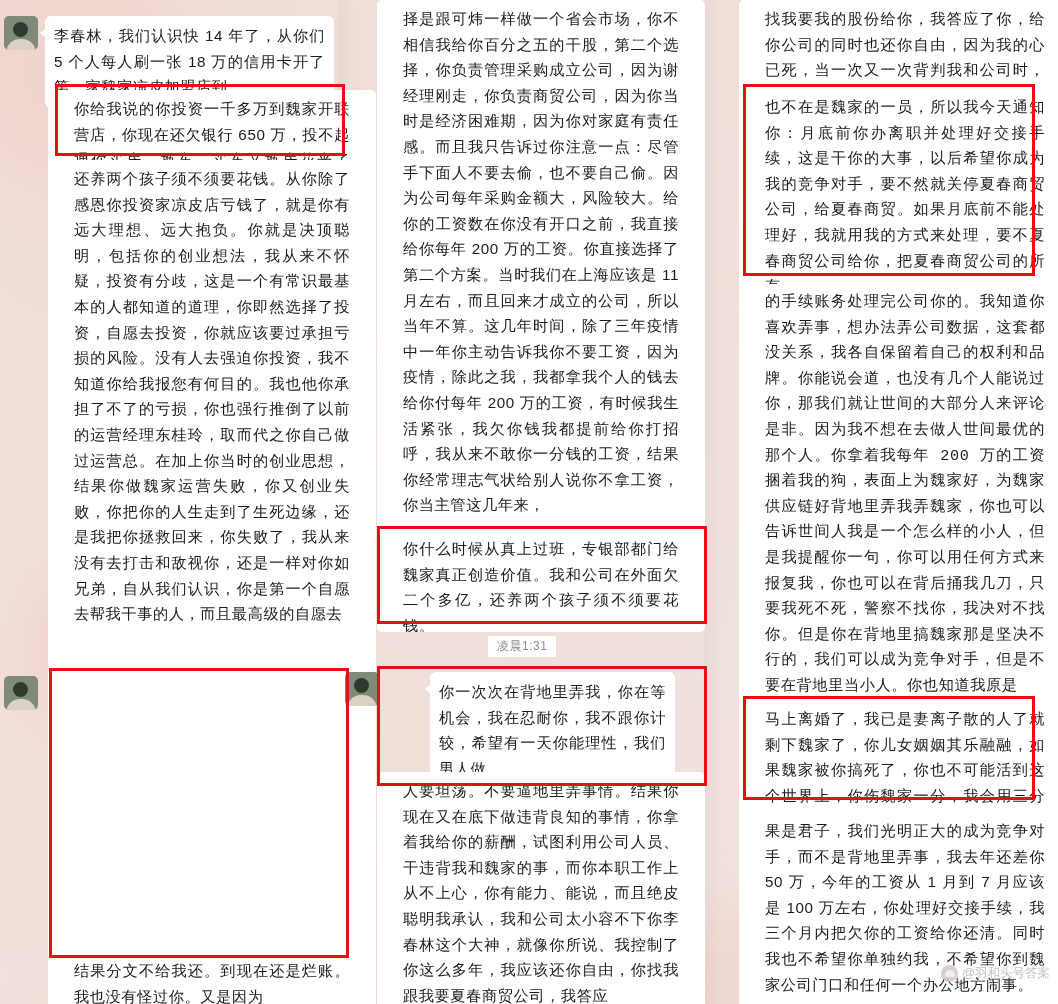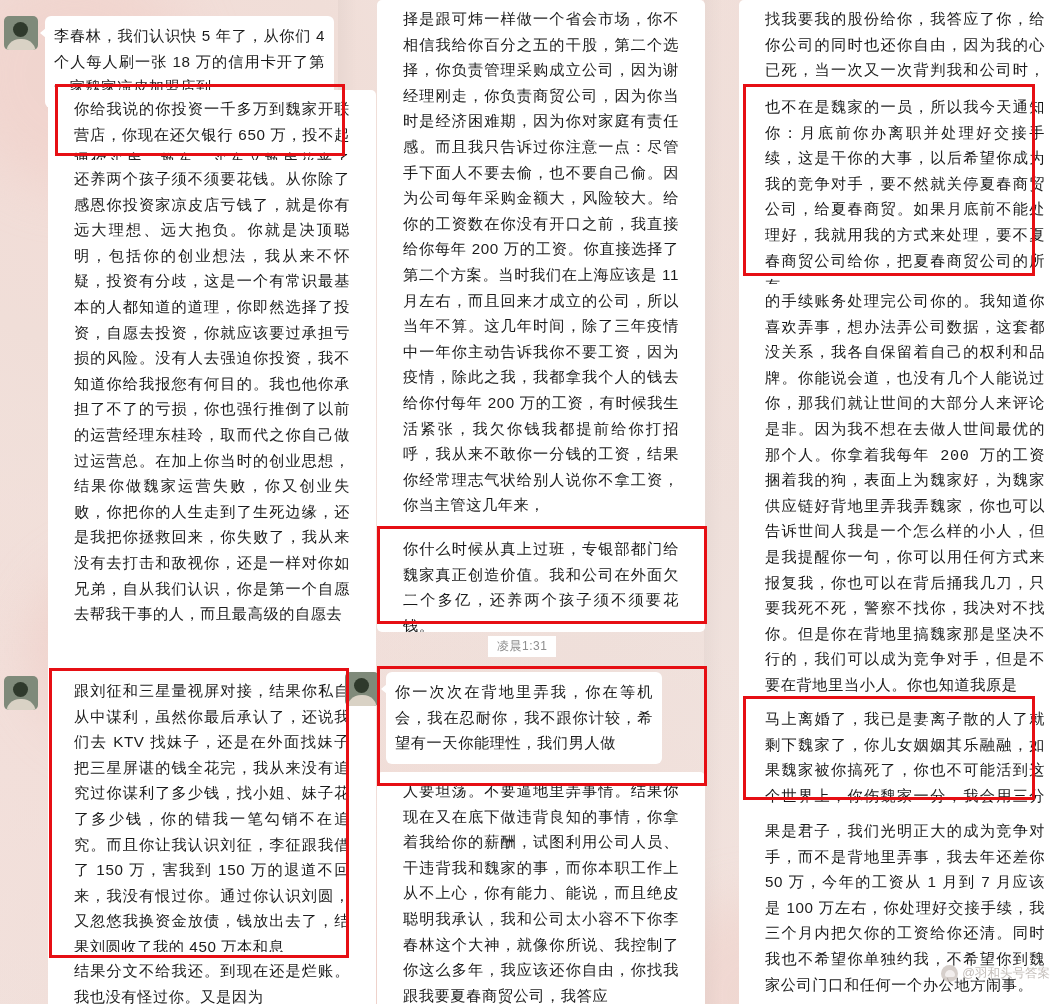--- a/index.html
+++ b/index.html
@@ -189,28 +189,27 @@
   <div class="blob b5"></div>
   <div class="blob b6"></div>
 
   <div class="col-sep sep1"></div>
   <div class="col-sep sep2"></div>
 
   <div class="column col1">
 
     <div class="bubble-row" style="left:4px; top:16px; width:330px;">
       <div class="avatar"></div>
-      <div class="bubble" style="width:272px;">李春林，我们认识快 5 年了，从你们 4 个人每人刷一张 18 万的信用卡开了第一家魏家凉皮加盟店到</div>
+      <div class="bubble" style="width:272px;">李春林，我们认识快 14 年了，从你们 5 个人每人刷一张 18 万的信用卡开了第一家魏家凉皮加盟店到</div>
     </div>
 
     <div class="textblock" style="left:48px; top:90px; width:276px;">你给我说的你投资一千多万到魏家开联营店，你现在还欠银行 650 万，投不起通你买房、换车、买车又换房花光了钱，也不知道你家要全从来不干工作，在家当全职太太，</div>
 
     <div class="textblock" style="left:48px; top:160px; width:276px; height:790px; overflow:hidden;">还养两个孩子须不须要花钱。从你除了感恩你投资家凉皮店亏钱了，就是你有远大理想、远大抱负。你就是决顶聪明，包括你的创业想法，我从来不怀疑，投资有分歧，这是一个有常识最基本的人都知道的道理，你即然选择了投资，自愿去投资，你就应该要过承担亏损的风险。没有人去强迫你投资，我不知道你给我报您有何目的。我也他你承担了不了的亏损，你也强行推倒了以前的运营经理东桂玲，取而代之你自己做过运营总。在加上你当时的创业思想，结果你做魏家运营失败，你又创业失败，你把你的人生走到了生死边缘，还是我把你拯救回来，你失败了，我从来没有去打击和敌视你，还是一样对你如兄弟，自从我们认识，你是第一个自愿去帮我干事的人，而且最高级的自愿去</div>
 
-    <div class="textblock" style="left:48px; top:672px; width:276px; height:290px; overflow:hidden;">跟刘征和三星量视屏对接，结果你私自从中谋利，虽然你最后承认了，还说我们去 KTV 找妹子，还是在外面找妹子把三星屏谌的钱全花完，我从来没有追究过你谋利了多少钱，找小姐、妹子花了多少钱，你的错我一笔勾销不在追究。而且你让我认识刘征，李征跟我借了 150 万，害我到 150 万的退道不回来，我没有恨过你。通过你认识刘圆，又忽悠我换资金放债，钱放出去了，结果刘圆收了我的 450 万本和息</div>
 
     <div class="textblock" style="left:48px; top:952px; width:276px; height:52px; overflow:hidden;">结果分文不给我还。到现在还是烂账。我也没有怪过你。又是因为</div>
 
     <div class="bubble-row" style="left:4px; top:676px;">
       <div class="avatar"></div>
     </div>
 
     <div class="redbox" style="left:55px; top:84px; width:290px; height:72px;"></div>
     <div class="redbox" style="left:49px; top:668px; width:300px; height:290px;"></div>
   </div>
@@ -218,21 +217,21 @@
   <div class="column col2">
 
     <div class="textblock" style="left:20px; top:0px; width:276px; height:530px; overflow:hidden;">择是跟可炜一样做一个省会市场，你不相信我给你百分之五的干股，第二个选择，你负责管理采购成立公司，因为谢经理刚走，你负责商贸公司，因为你当时是经济困难期，因为你对家庭有责任感。而且我只告诉过你注意一点：尽管手下面人不要去偷，也不要自己偷。因为公司每年采购金额大，风险较大。给你的工资数在你没有开口之前，我直接给你每年 200 万的工资。你直接选择了第二个方案。当时我们在上海应该是 11 月左右，而且回来才成立的公司，所以当年不算。这几年时间，除了三年疫情中一年你主动告诉我你不要工资，因为疫情，除此之我，我都拿我个人的钱去给你付每年 200 万的工资，有时候我生活紧张，我欠你钱我都提前给你打招呼，我从来不敢你一分钱的工资，结果你经常理志气状给别人说你不拿工资，你当主管这几年来，</div>
 
     <div class="textblock" style="left:20px; top:530px; width:276px; height:90px; overflow:hidden;">你什么时候从真上过班，专银部都门给魏家真正创造价值。我和公司在外面欠二个多亿，还养两个孩子须不须要花钱。</div>
 
     <div class="time-chip" style="left:131px; top:636px;">凌晨1:31</div>
 
     <div class="bubble-row" style="left:-12px; top:672px; width:330px;">
       <div class="avatar"></div>
-      <div class="bubble" style="width:258px;">你一次次在背地里弄我，你在等机会，我在忍耐你，我不跟你计较，希望有一天你能理性，我们男人做</div>
+      <div class="bubble" style="width:258px;margin-left:44px;">你一次次在背地里弄我，你在等机会，我在忍耐你，我不跟你计较，希望有一天你能理性，我们男人做</div>
     </div>
 
     <div class="textblock" style="left:20px; top:772px; width:276px; height:232px; overflow:hidden;">人要坦荡。不要逼地里弄事情。结果你现在又在底下做违背良知的事情，你拿着我给你的薪酬，试图利用公司人员、干违背我和魏家的事，而你本职工作上从不上心，你有能力、能说，而且绝皮聪明我承认，我和公司太小容不下你李春林这个大神，就像你所说、我控制了你这么多年，我应该还你自由，你找我跟我要夏春商贸公司，我答应</div>
 
     <div class="redbox" style="left:20px; top:526px; width:330px; height:98px;"></div>
     <div class="redbox" style="left:20px; top:666px; width:330px; height:120px;"></div>
   </div>
 
   <div class="column col3">
 

